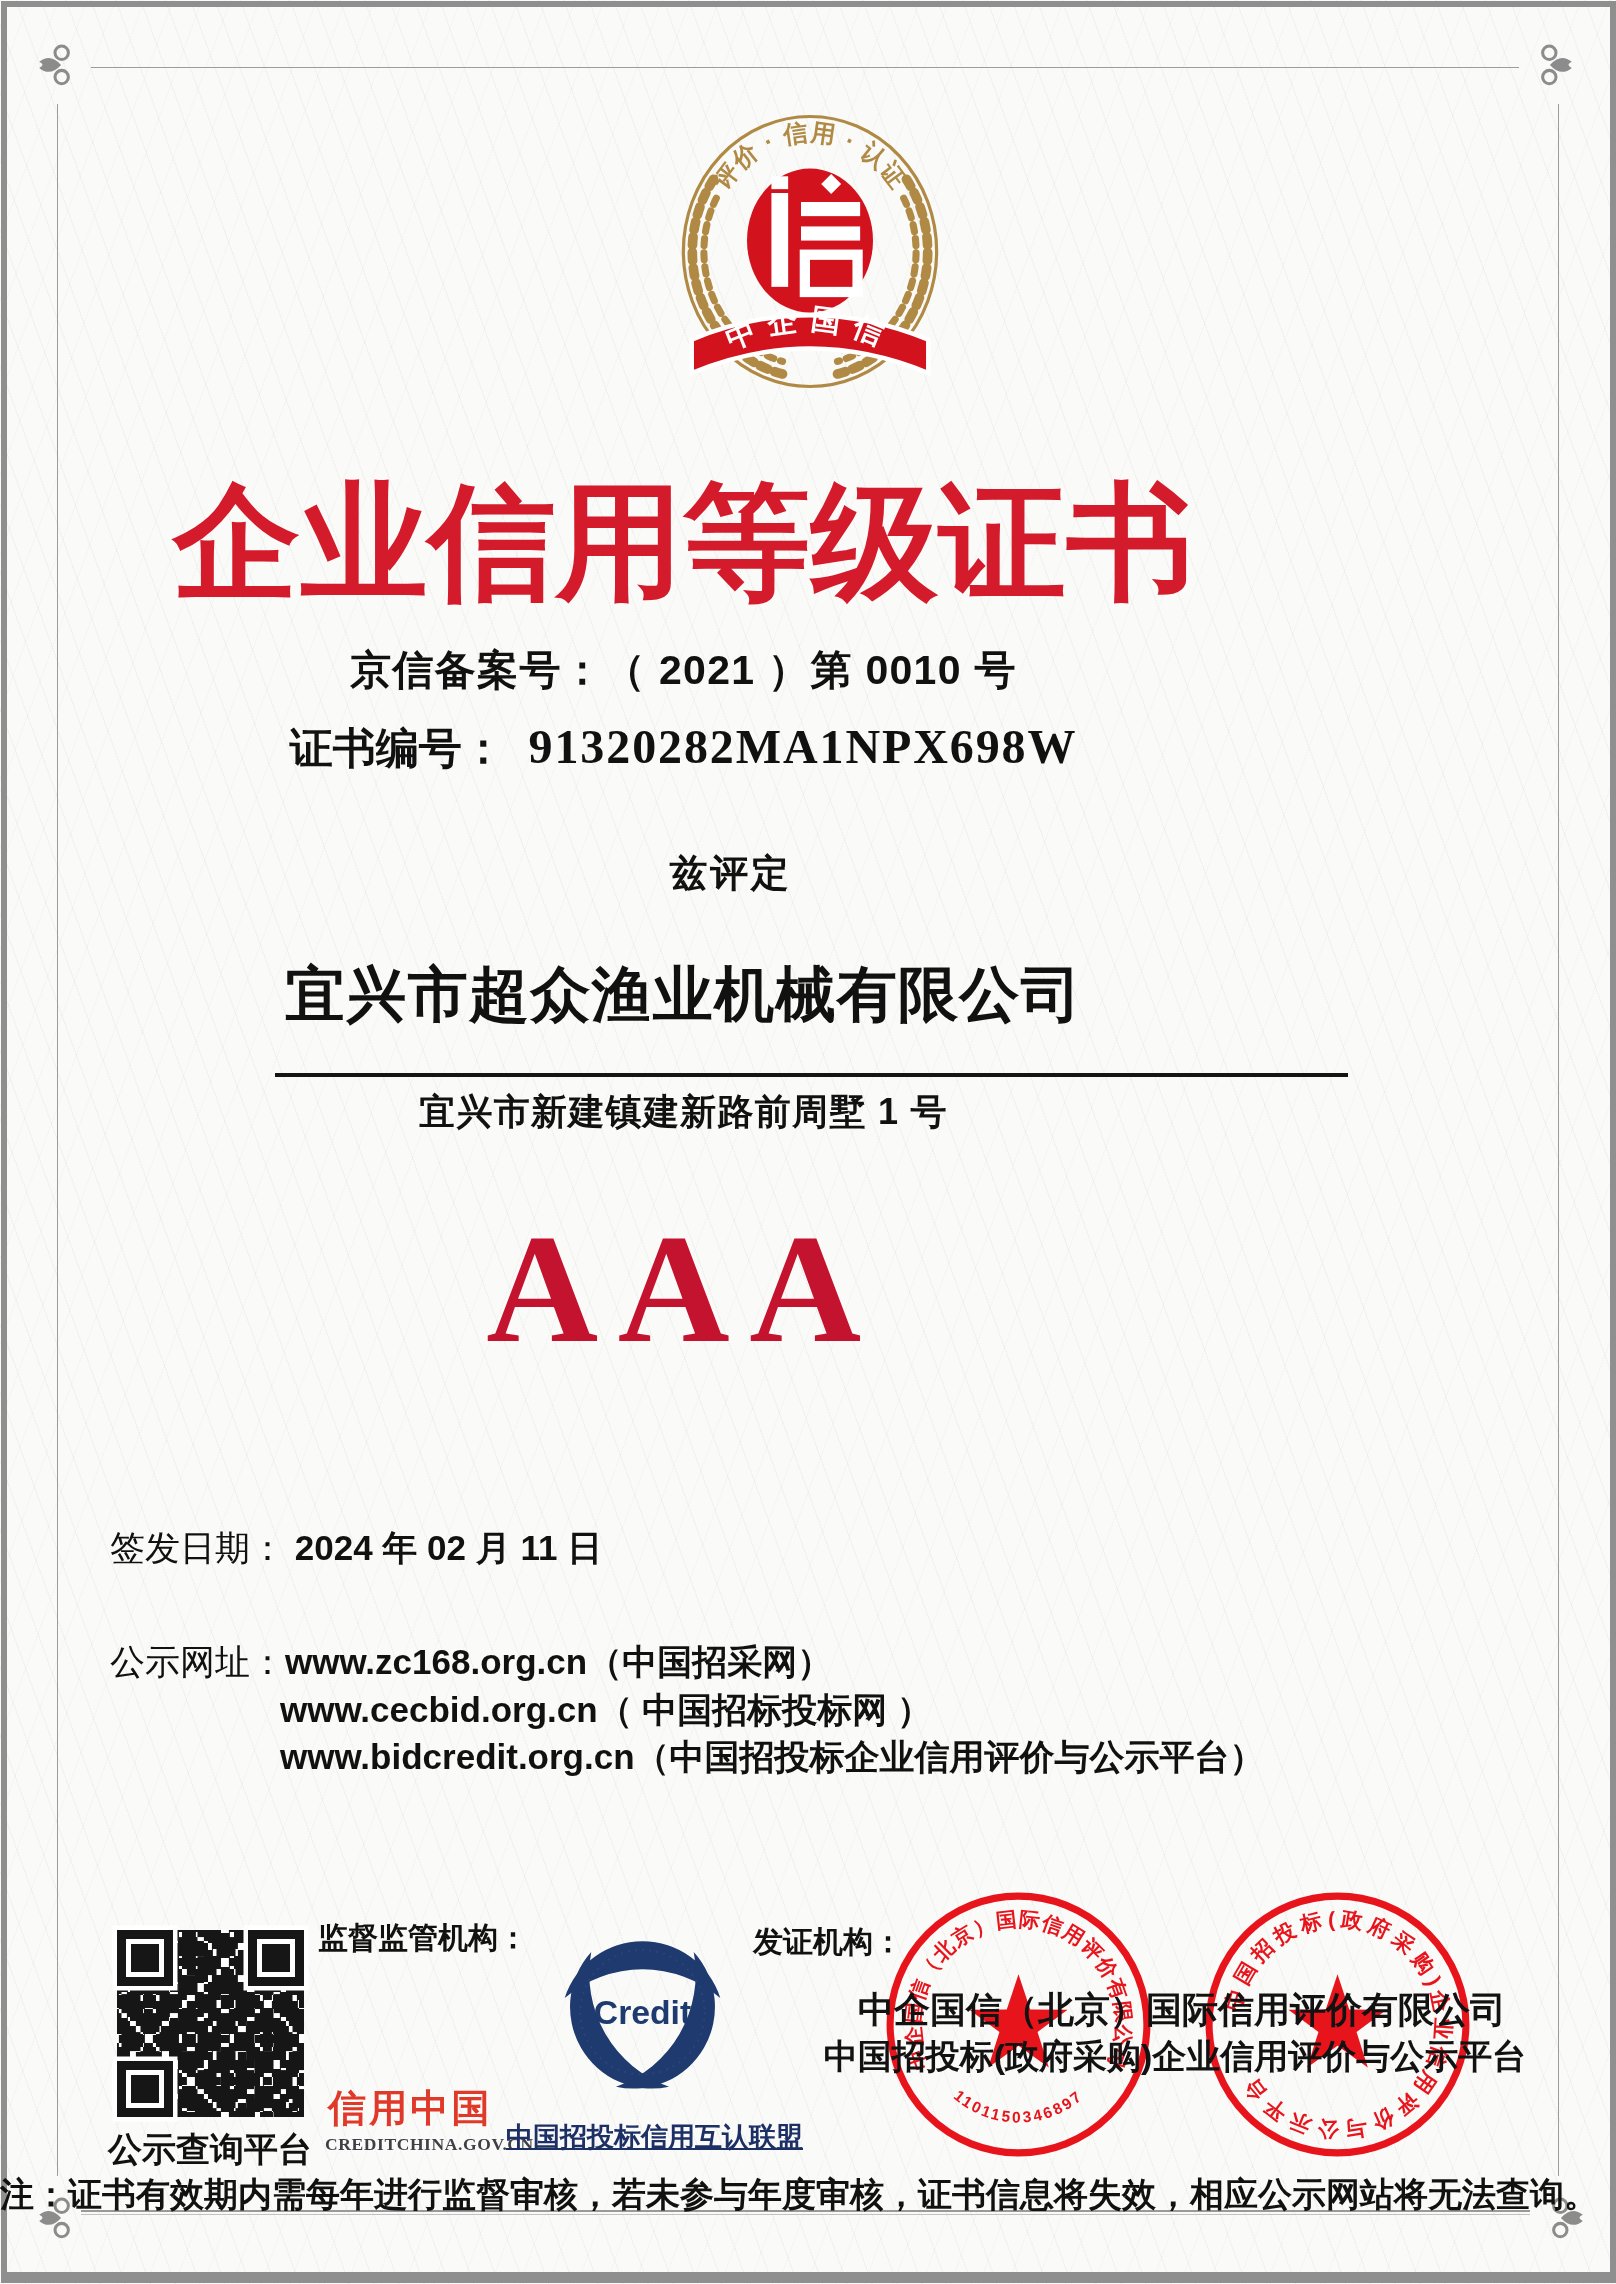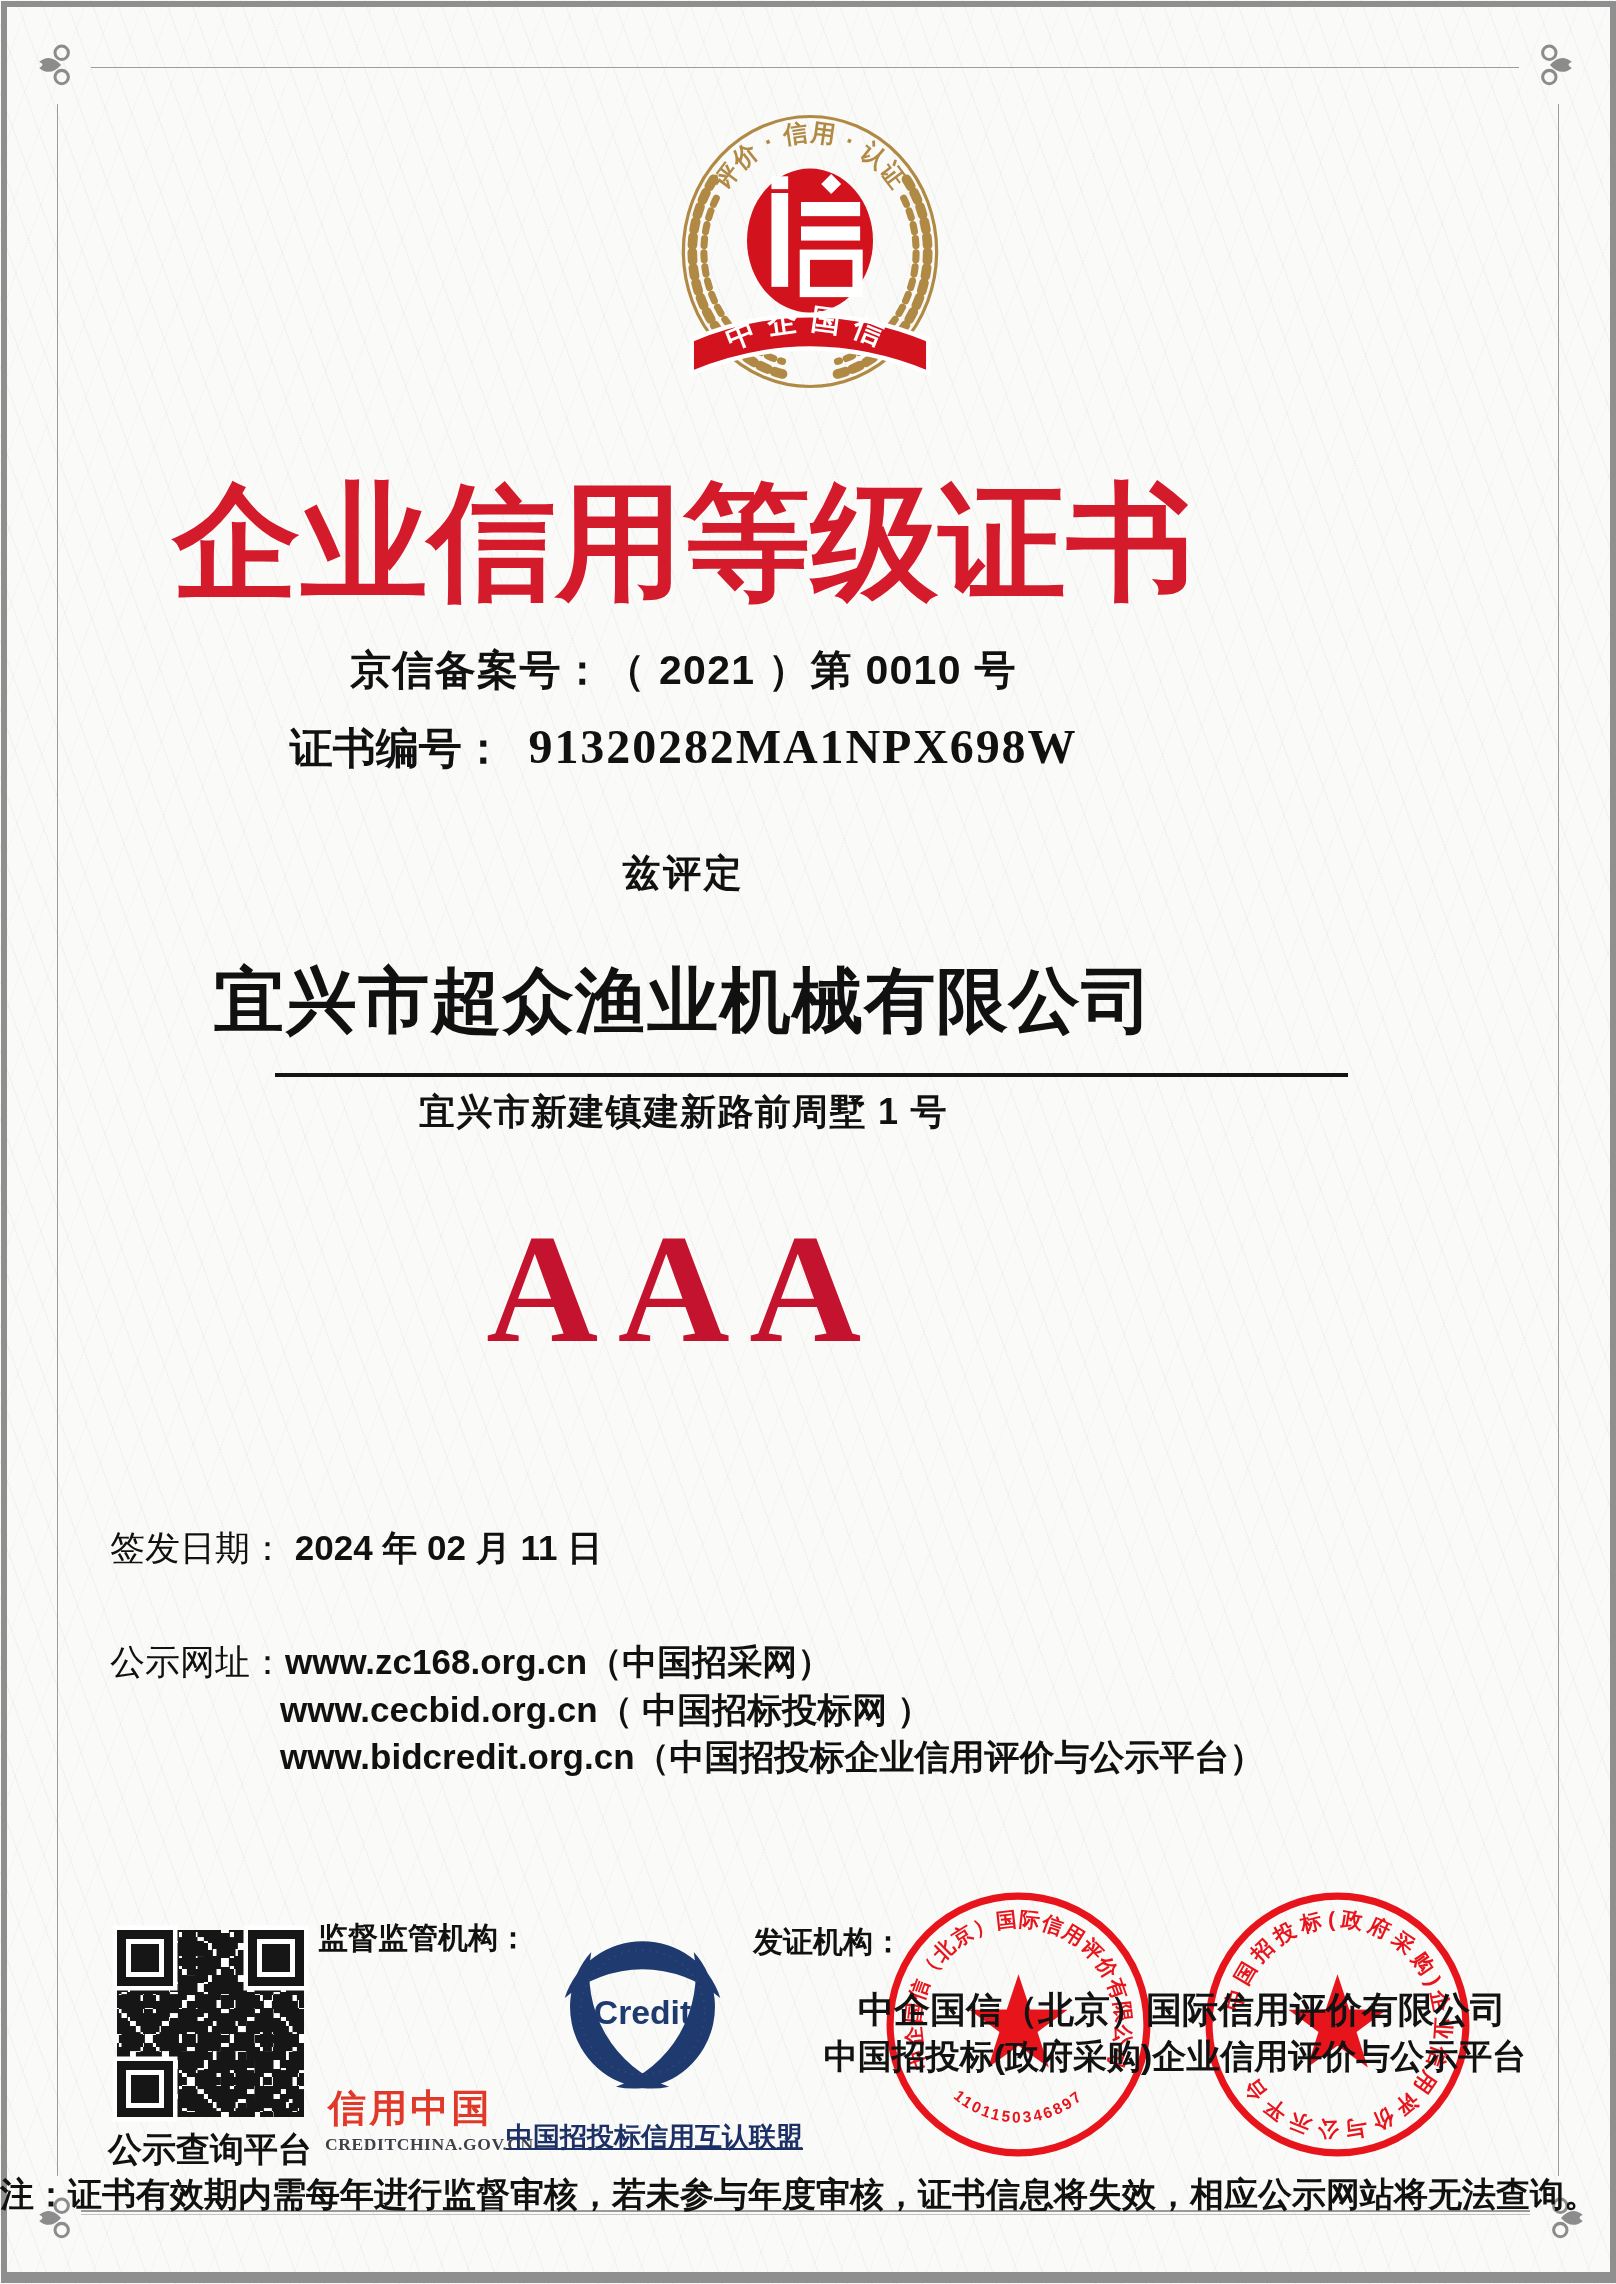--- a/index.html
+++ b/index.html
@@ -17,22 +17,22 @@
   .line-right{left:1558px;top:104px;width:1.3px;height:2072px;}
   .rule-bottom{position:absolute;left:81px;top:2210px;width:1449px;height:1.9px;
     border-top:2.6px solid #9a9a9a;border-bottom:1.3px solid #c2c2c2;background:transparent;}
   .orn{position:absolute;width:38px;height:45px;}
   .orn.flip{transform:scaleX(-1);}
   .ctr{position:absolute;left:0;width:1367px;text-align:center;line-height:1.15;white-space:nowrap;}
   .title{top:469px;font-size:127px;font-weight:900;color:#d41b2c;letter-spacing:0.6px;}
   .recline{top:647px;font-size:41px;font-weight:700;letter-spacing:1.3px;}
   .certline{top:719px;font-size:43px;font-weight:700;}
   .certnum{font-family:"Liberation Serif",serif;font-size:48px;font-weight:700;letter-spacing:1.9px;}
-  .hereby{top:852px;font-size:38px;font-weight:700;letter-spacing:2.6px;}
-  .company{top:960px;font-size:71px;font-weight:900;letter-spacing:1.3px;}
+  .hereby{top:852px;font-size:38px;font-weight:700;letter-spacing:2.6px;padding-left:47px;}
+  .company{top:960px;font-size:60px;font-weight:900;letter-spacing:1.3px;}
   .underline{position:absolute;left:275px;top:1073px;width:1073px;height:3.9px;background:#151515;}
   .address{top:1091px;font-size:36px;font-weight:700;letter-spacing:1.3px;}
   .rating{top:1200px;font-family:"Liberation Serif",serif;font-size:155px;font-weight:900;
     color:#c4132e;letter-spacing:19.5px;}
   .detail{position:absolute;left:110px;font-size:35px;line-height:1;white-space:nowrap;}
   .detail .lbl{font-weight:400;}
   .detail .val{font-weight:600;}
   .d1{top:1530px;} .d2{top:1588px;} .d3{top:1644px;}
   .d4{top:1692px;left:280px;font-weight:600;} .d5{top:1739px;left:280px;font-weight:600;}
   .qr{position:absolute;left:117px;top:1930px;width:187px;height:187px;background-color:#ffffff;

